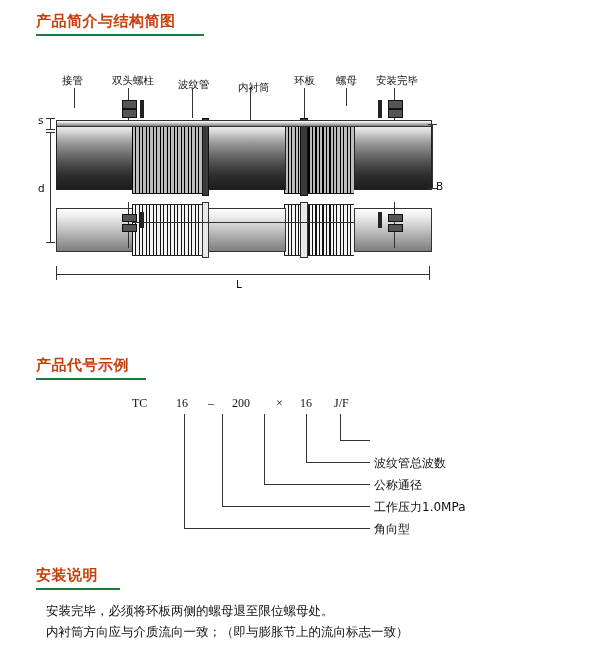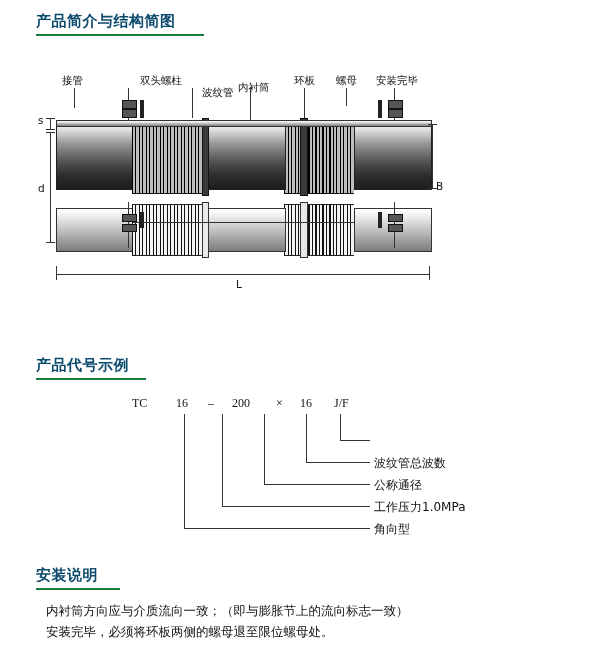--- a/index.html
+++ b/index.html
@@ -12,21 +12,21 @@
     background: #ffffff;
     font-family: "Liberation Sans", sans-serif;
     color: #222222;
     position: relative;
     overflow: hidden;
   }
   .section-title {
     position: absolute;
     font-size: 15px;
     font-weight: bold;
-    color: #0c4a6e;
+    color: #c2410c;
     letter-spacing: 0.5px;
   }
   .title-rule {
     position: absolute;
     height: 2px;
     background: #1a7a3c;
   }
 
   
   #sec1-title { left: 36px; top: 12px; }
@@ -181,22 +181,22 @@
 </style>
 </head>
 <body>
 
 <div class="section-title" id="sec1-title">产品简介与结构简图</div>
 <div class="title-rule" id="sec1-rule"></div>
 
 <div id="diagram">
 
   <div class="callout-label" style="left:26px;  top:12px;">接管</div>
-  <div class="callout-label" style="left:76px;  top:12px;margin-left:28px;">双头螺柱</div>
-  <div class="callout-label" style="left:142px; top:24px;margin-left:24px;">波纹管</div>
+  <div class="callout-label" style="left:76px;  top:12px;">双头螺柱</div>
+  <div class="callout-label" style="left:142px; top:16px;">波纹管</div>
   <div class="callout-label" style="left:202px; top:19px;">内衬筒</div>
   <div class="callout-label" style="left:258px; top:12px;">环板</div>
   <div class="callout-label" style="left:300px; top:12px;">螺母</div>
   <div class="callout-label" style="left:340px; top:12px;">安装完毕</div>
 
   <div class="leader" style="left:38px;  top:26px; height:20px;"></div>
   <div class="leader" style="left:92px;  top:26px; height:16px;"></div>
   <div class="leader" style="left:156px; top:26px; height:30px;"></div>
   <div class="leader" style="left:214px; top:26px; height:48px;"></div>
   <div class="leader" style="left:268px; top:26px; height:30px;"></div>
@@ -296,15 +296,15 @@
   <div class="code-desc" style="left:338px; top:81px;">公称通径</div>
   <div class="code-desc" style="left:338px; top:103px;">工作压力1.0MPa</div>
   <div class="code-desc" style="left:338px; top:125px;">角向型</div>
 
 </div>
 
 <div class="section-title" id="sec3-title">安装说明</div>
 <div class="title-rule" id="sec3-rule"></div>
 
 <div id="notes">
+  <div>安装完毕，必须将环板两侧的螺母退至限位螺母处。</div>
   <div>内衬筒方向应与介质流向一致；（即与膨胀节上的流向标志一致）</div>
-  <div>安装完毕，必须将环板两侧的螺母退至限位螺母处。</div>
 </div>
 
 </body></html>

